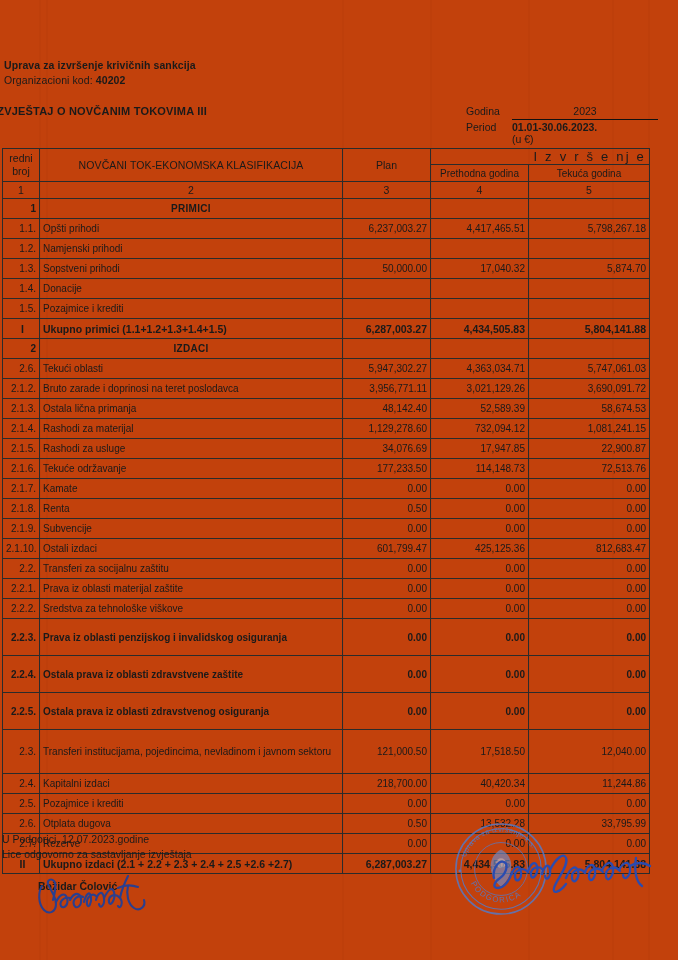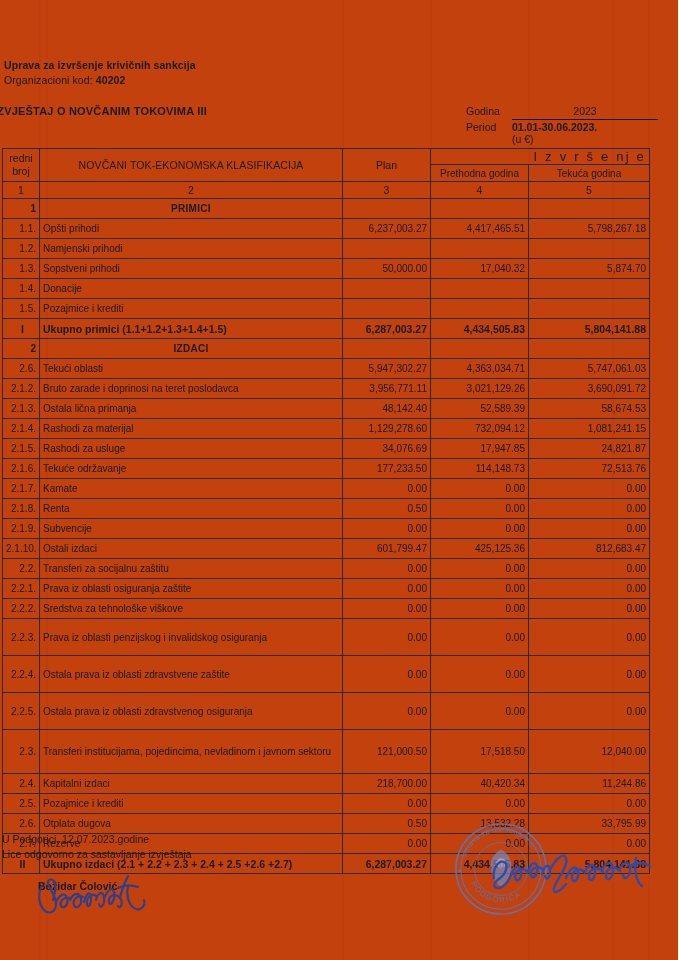--- a/index.html
+++ b/index.html
@@ -175,21 +175,21 @@
     font-size: 10.5px;
   }
   tr.total td.val {
     font-size: 10.5px;
   }
 
   .ind1 { padding-left: 12px; }
   .ind2 { padding-left: 24px; }
 
   tr.r-normal td { height: 20px; }
-  tr.r-tall td   { height: 37px; }
+  tr.r-tall td   { height: 37px; font-weight: bold; }
   tr.r-xtall td  { height: 44px; }
 
   
   .footer-left {
     position: absolute;
     left: 2px;
     top: 832px;
     font-size: 10.5px;
     line-height: 15px;
   }
@@ -382,21 +382,21 @@
           <td class="desc ind1">Rashodi za materijal</td>
           <td class="val">1,129,278.60</td>
           <td class="val">732,094.12</td>
           <td class="val">1,081,241.15</td>
         </tr>
         <tr class="r-normal item">
           <td class="num">2.1.5.</td>
           <td class="desc ind1">Rashodi za usluge</td>
           <td class="val">34,076.69</td>
           <td class="val">17,947.85</td>
-          <td class="val">24,821.87</td>
+          <td class="val">22,900.87</td>
         </tr>
         <tr class="r-normal item">
           <td class="num">2.1.6.</td>
           <td class="desc ind1">Tekuće održavanje</td>
           <td class="val">177,233.50</td>
           <td class="val">114,148.73</td>
           <td class="val">72,513.76</td>
         </tr>
         <tr class="r-normal item">
           <td class="num">2.1.7.</td>
@@ -428,21 +428,21 @@
         </tr>
         <tr class="r-normal item">
           <td class="num">2.2.</td>
           <td class="desc ind2">Transferi za socijalnu zaštitu</td>
           <td class="val">0.00</td>
           <td class="val">0.00</td>
           <td class="val">0.00</td>
         </tr>
         <tr class="r-normal item">
           <td class="num">2.2.1.</td>
-          <td class="desc ind1">Prava iz oblasti osiguranja zaštite</td>
+          <td class="desc ind1">Prava iz oblasti materijal zaštite</td>
           <td class="val">0.00</td>
           <td class="val">0.00</td>
           <td class="val">0.00</td>
         </tr>
         <tr class="r-normal item">
           <td class="num">2.2.2.</td>
           <td class="desc ind1">Sredstva za tehnološke viškove</td>
           <td class="val">0.00</td>
           <td class="val">0.00</td>
           <td class="val">0.00</td>

